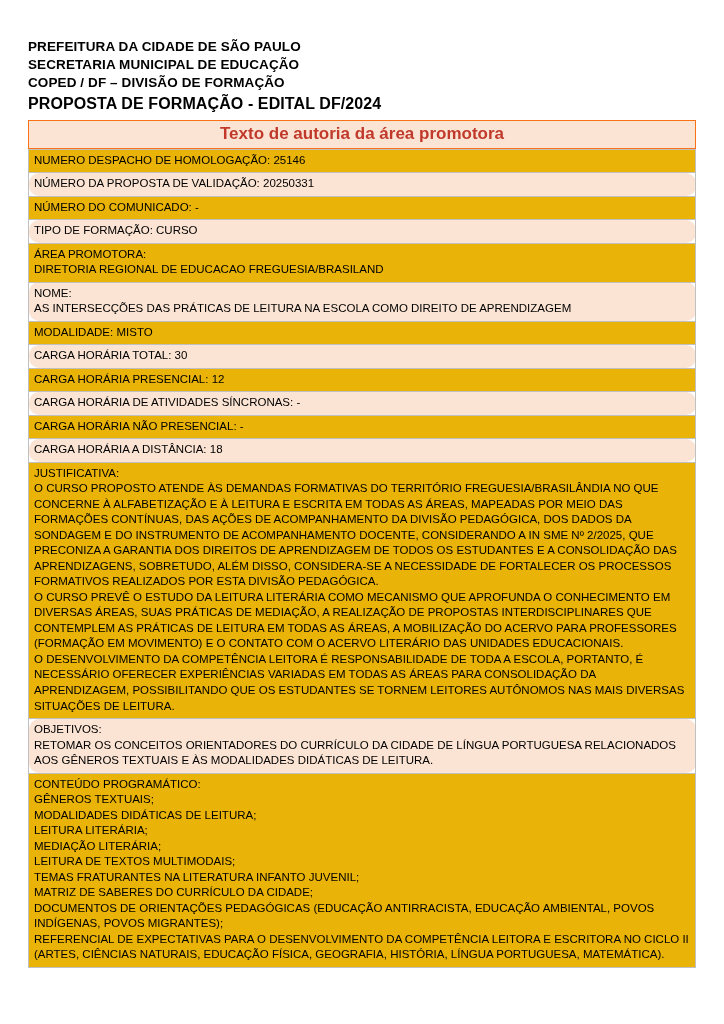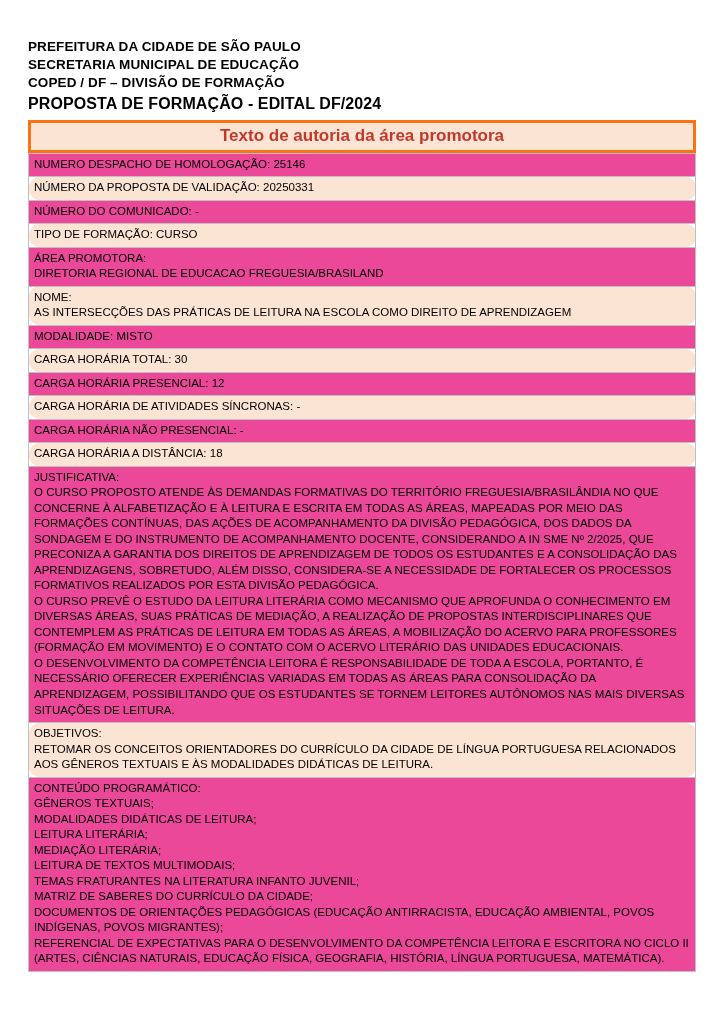--- a/index.html
+++ b/index.html
@@ -27,21 +27,21 @@
     font-size: 13.5px;
     letter-spacing: 0.1px;
   }
   .header .h-line.big {
     font-size: 16px;
     padding-top: 2px;
   }
   .title-band {
     margin-top: 5px;
     background: #fbe4d3;
-    border: 3px solid #f97316;
+    border: 1px solid #f97316;
     text-align: center;
     color: #c0392b;
     font-size: 17px;
     font-weight: bold;
     padding: 3px 0 4px 0;
   }
   table.doc {
     width: 100%;
     border-collapse: collapse;
     table-layout: fixed;
@@ -51,21 +51,21 @@
     padding: 3px 5px 4px 5px;
     font-size: 11.5px;
     vertical-align: top;
     line-height: 1.35;
   }
   tr.shaded td {
     background: #fbe4d3;
     border-radius: 10px;
   }
   tr.plain td {
-    background: #ec4899;
+    background: #eab308;
   }
   .bold {
     font-weight: normal;
   }
   .cell-line {
     display: block;
   }
   .para {
     display: block;
     margin: 0;

